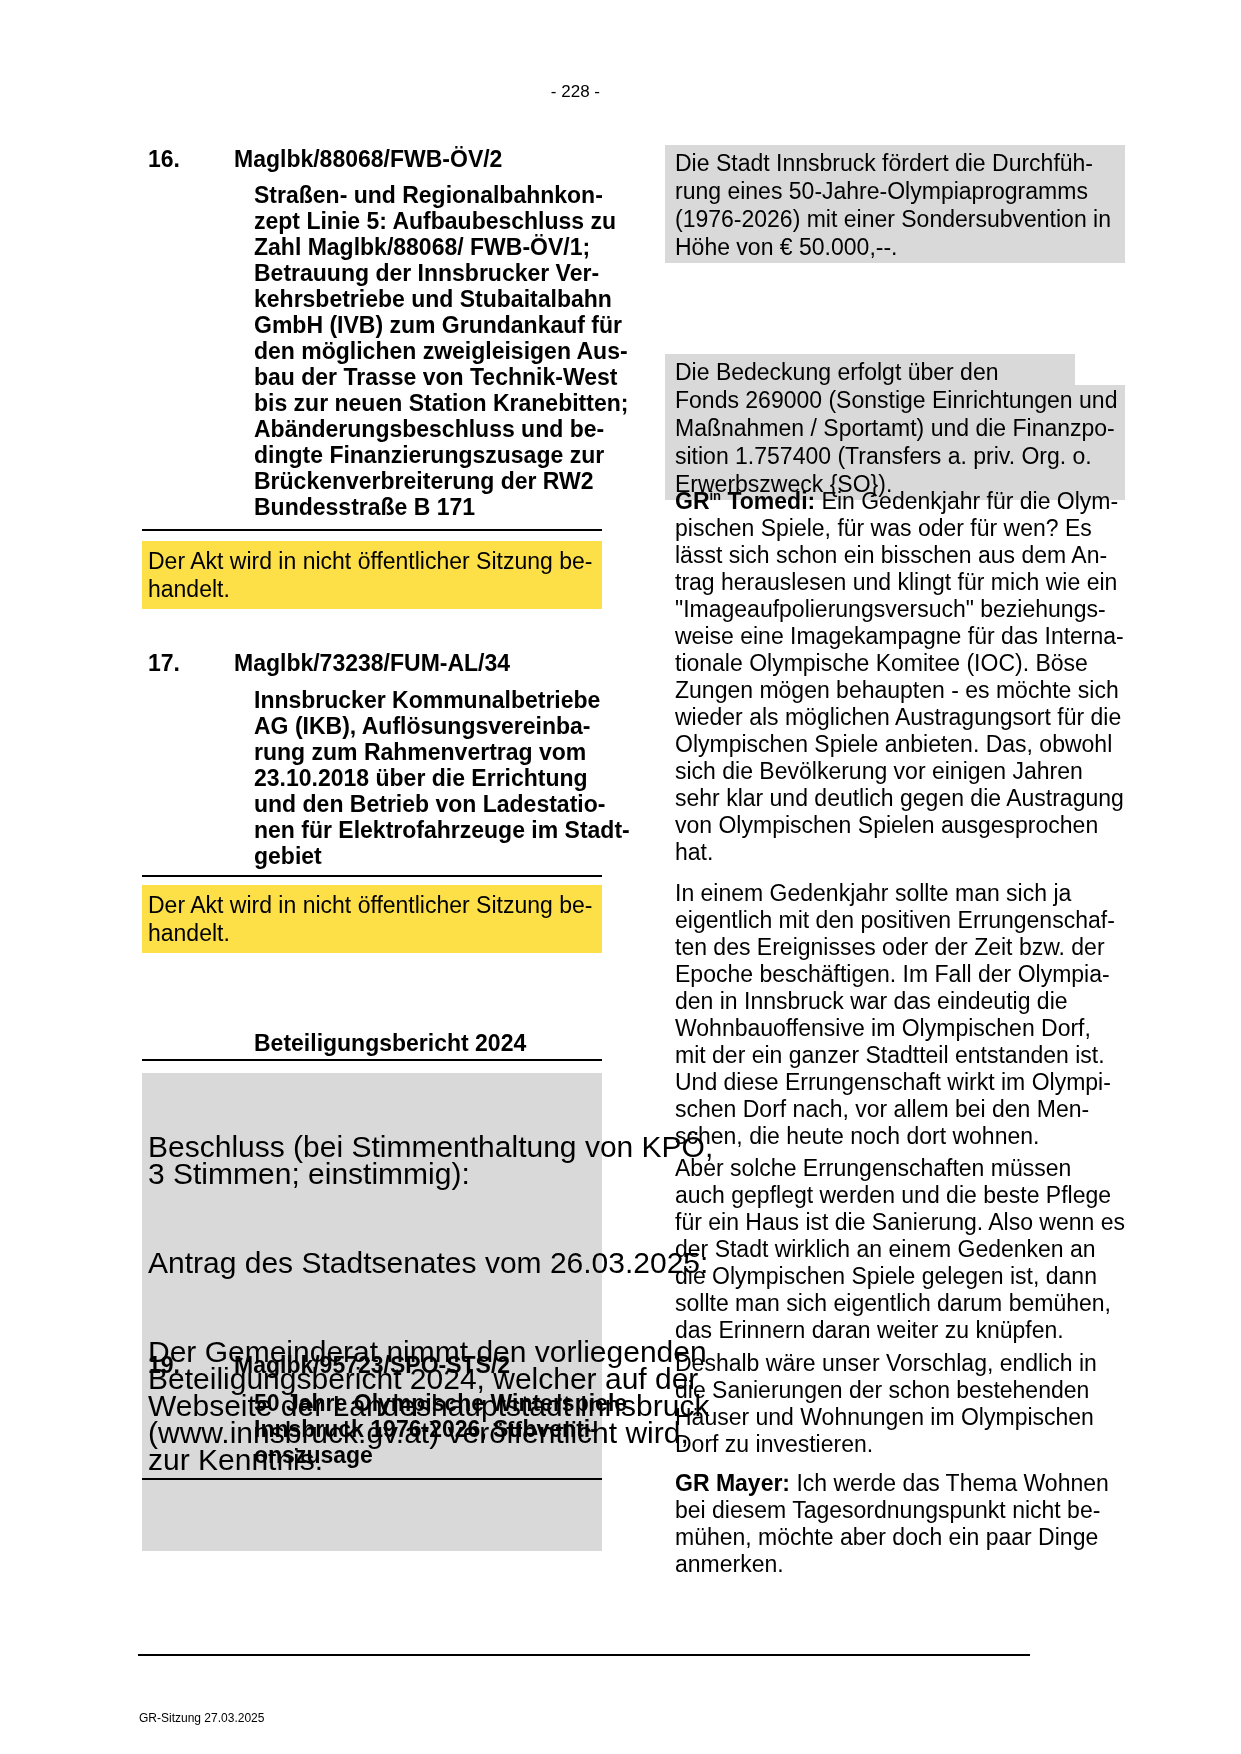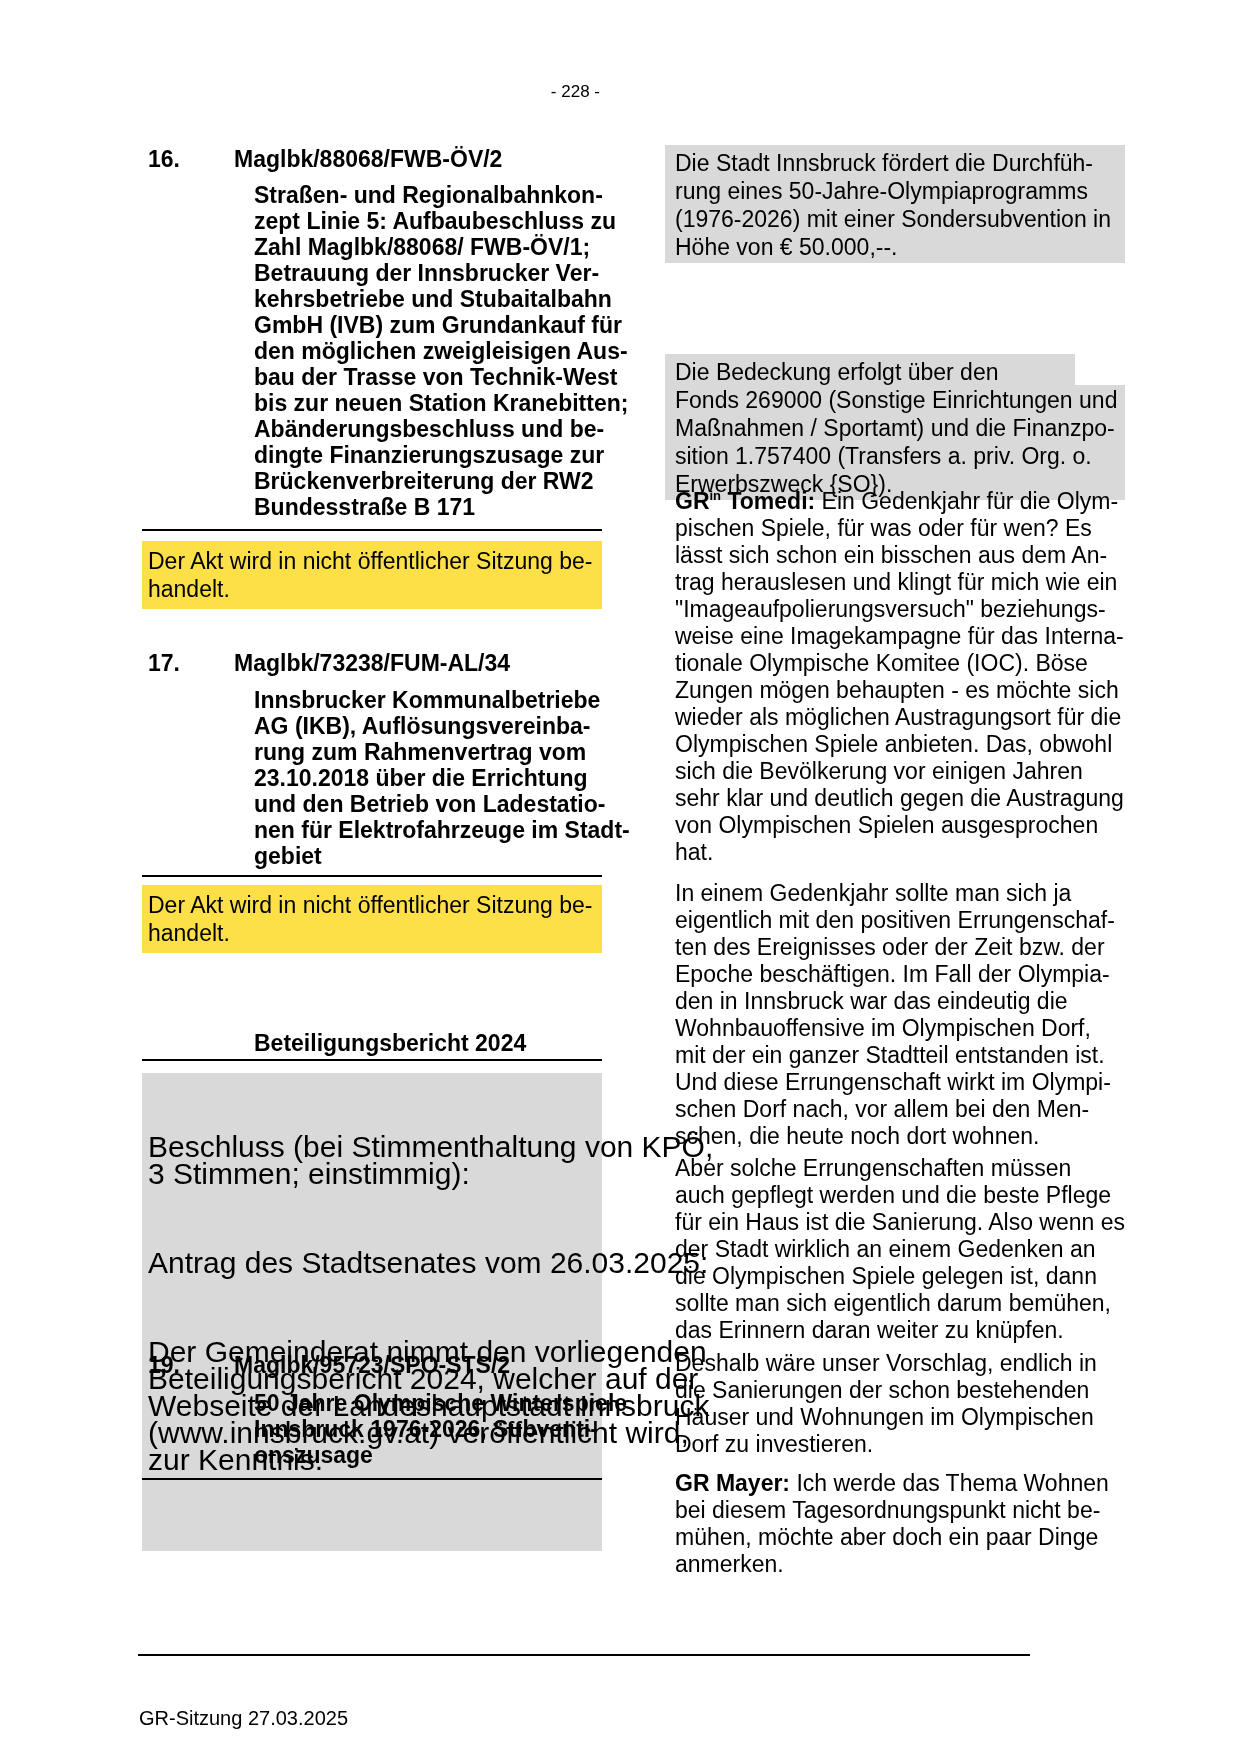--- a/index.html
+++ b/index.html
@@ -56,21 +56,21 @@
   .speaker{font-weight:bold;}
   .speech sup{font-size:13px;font-weight:bold;line-height:0;}
 
   .referent{
     position:absolute;left:6px;width:454px;margin:0;
     font-size:23px;line-height:27px;white-space:pre;
   }
   .referent .bold{font-weight:bold;}
 
   .footer-rule{position:absolute;left:138px;top:1654px;width:892px;height:0;border-top:2px solid #000;}
-  .footer-text{position:absolute;left:139px;top:1708px;font-size:20px;line-height:20px;white-space:pre;}
+  .footer-text{position:absolute;left:139px;top:1708px;font-size:12px;line-height:20px;white-space:pre;}
 
   
   .h16{top:146px}.t16{top:182px}.r16{top:529px}.n16{top:541px}
   .h17{top:650px}.t17{top:687px}.r17{top:875px}.n17{top:885px}
   .h18{top:986px}.t18{top:1030px}.r18{top:1059px}.d18{top:1073px}
   .h19{top:1352px}.t19{top:1390px}.r19{top:1478px}.ref19{top:1488px}
 
   
   .g1{top:145px}.g2{top:268px}.g3{top:354px}
   .s1{top:488px}.s2{top:880px}.s3{top:1155px}.s4{top:1350px}.s5{top:1470px}

